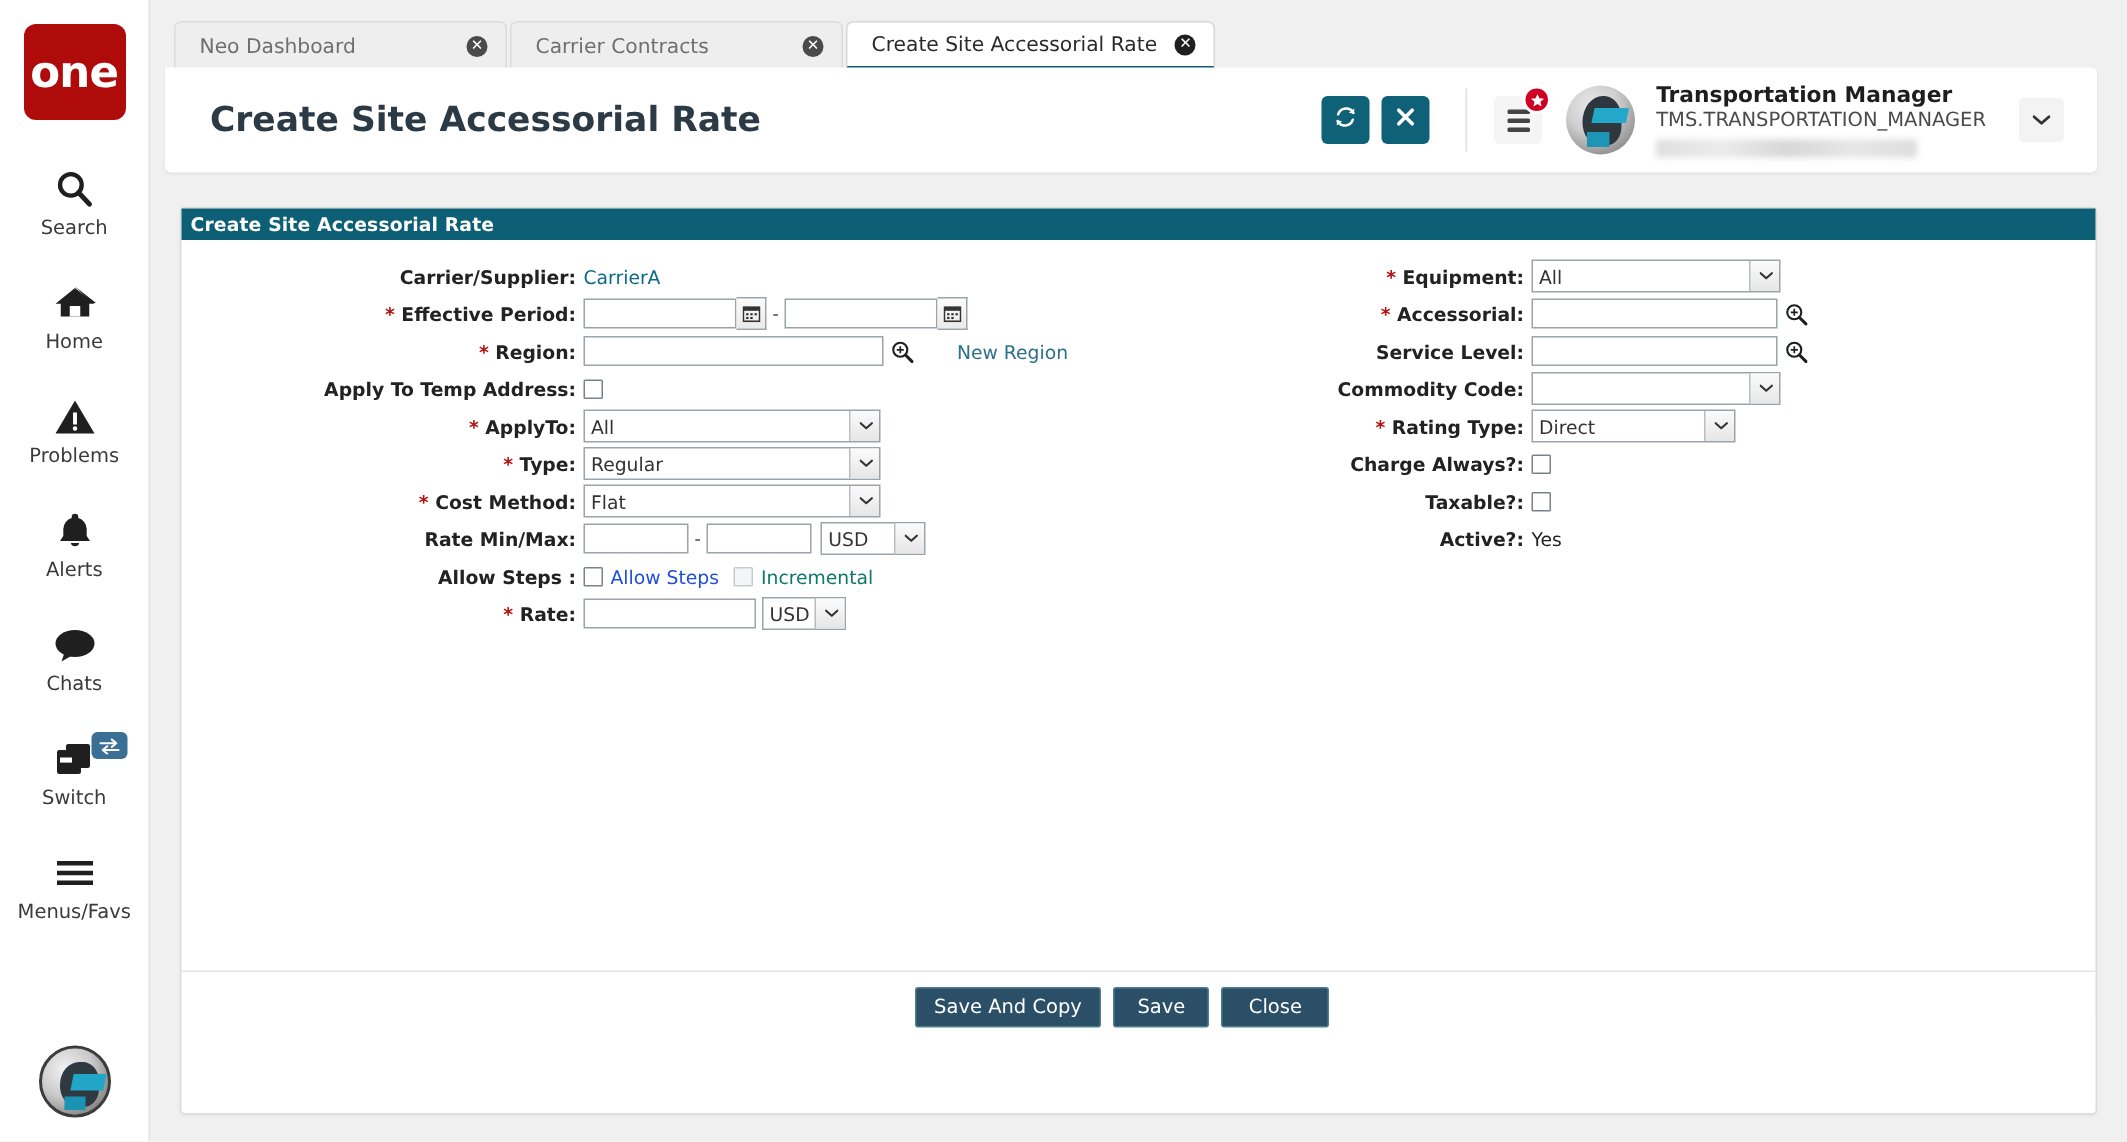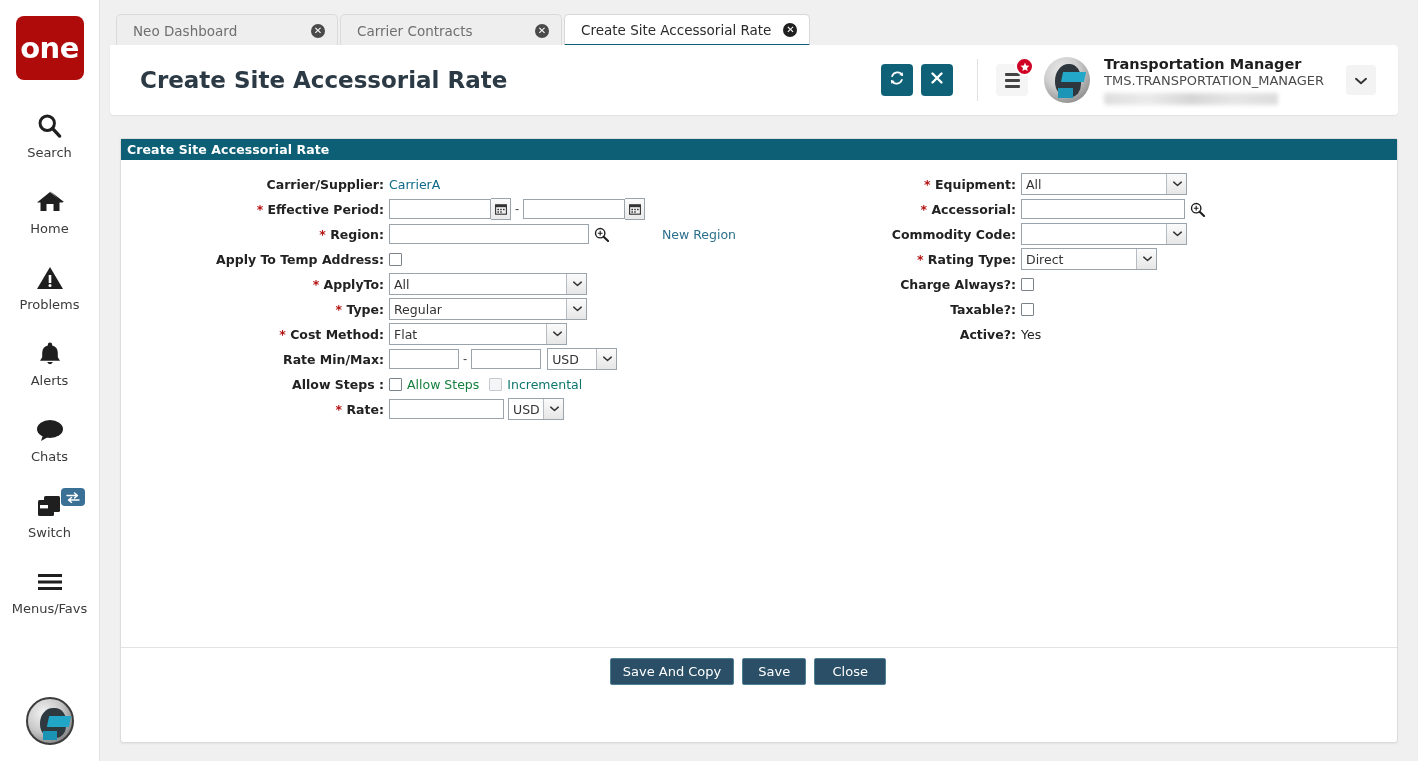--- a/index.html
+++ b/index.html
@@ -193,24 +193,24 @@
   }
   .mag {
     width: 18px; height: 20px; display: inline-flex; align-items: center;
     justify-content: center; cursor: pointer; margin-left: 3px;
   }
   .cbx {
     width: 13px; height: 13px; border: 1px solid #7a838c; background: #fff;
     display: inline-block; cursor: pointer; border-radius: 1px; vertical-align: middle;
   }
   .cbx.disabled { border-color: #c6cbd0; background: #f4f5f6; cursor: default; }
-  .inline-lbl { font-size: 12.5px; color: #15803d; margin: 0 10px 0 5px; font-family: "DejaVu Sans", sans-serif; }
+  .inline-lbl { font-size: 12.5px; color: #1d4ed8; margin: 0 10px 0 5px; font-family: "DejaVu Sans", sans-serif; }
   .inline-lbl.dim { color: #0f766e; text-align: center; }
   .dash { font-size: 12.5px; color: #444; margin: 0 4px; }
-  .newregion { font-size: 12.5px; color: #2b6f8c; margin-left: 52px; cursor: pointer; font-family: "DejaVu Sans", sans-serif; }
+  .newregion { font-size: 12.5px; color: #2b6f8c; margin-left: 28px; cursor: pointer; font-family: "DejaVu Sans", sans-serif; }
 </style>
 </head>
 <body>
 
 <div class="app">
 
   <div class="rail">
     <div class="logo">
       <span class="logo-text">one</span>
     </div>
@@ -473,21 +473,21 @@
               </svg>
           </span>
         </div>
 
         <div class="row">
           <div class="lbl">
             <span class="req">*</span>
             <span>Cost Method:</span>
           </div>
           <span class="sel-wrap">
-            <select class="sel" style="width:178px">
+            <select class="sel" style="width:198px">
               <option>Flat</option>
             </select>
             <svg class="chev" viewBox="0 0 12 8">
                 <path d="M1 1.5 L6 6 L11 1.5" stroke="#333" stroke-width="1.9" fill="none" stroke-linecap="round" stroke-linejoin="round"></path>
               </svg>
           </span>
         </div>
 
         <div class="row">
           <div class="lbl">Rate Min/Max:</div>
@@ -554,20 +554,31 @@
           <input class="tf" style="width: 164px;" value="">
           <span class="mag">
             <svg width="15" height="15" viewBox="0 0 16 16">
                 <circle cx="6.6" cy="6.6" r="5" fill="none" stroke="#1f1f1f" stroke-width="1.5"></circle>
                 <line x1="10.3" y1="10.3" x2="15" y2="15" stroke="#1f1f1f" stroke-width="2.2" stroke-linecap="round"></line>
                 <path d="M6.6 4.1 v5 M4.1 6.6 h5" stroke="#1f1f1f" stroke-width="1.2"></path>
               </svg>
           </span>
         </div>
 
+        <div class="row">
+          <div class="lbl">Service Level:</div>
+          <input class="tf" style="width: 164px;" value="">
+          <span class="mag">
+            <svg width="15" height="15" viewBox="0 0 16 16">
+                <circle cx="6.6" cy="6.6" r="5" fill="none" stroke="#1f1f1f" stroke-width="1.5"></circle>
+                <line x1="10.3" y1="10.3" x2="15" y2="15" stroke="#1f1f1f" stroke-width="2.2" stroke-linecap="round"></line>
+                <path d="M6.6 4.1 v5 M4.1 6.6 h5" stroke="#1f1f1f" stroke-width="1.2"></path>
+              </svg>
+          </span>
+        </div>
 
         <div class="row">
           <div class="lbl">Commodity Code:</div>
           <span class="sel-wrap">
             <select class="sel" style="width:166px">
               <option></option>
             </select>
             <svg class="chev" viewBox="0 0 12 8">
                 <path d="M1 1.5 L6 6 L11 1.5" stroke="#333" stroke-width="1.9" fill="none" stroke-linecap="round" stroke-linejoin="round"></path>
               </svg>

